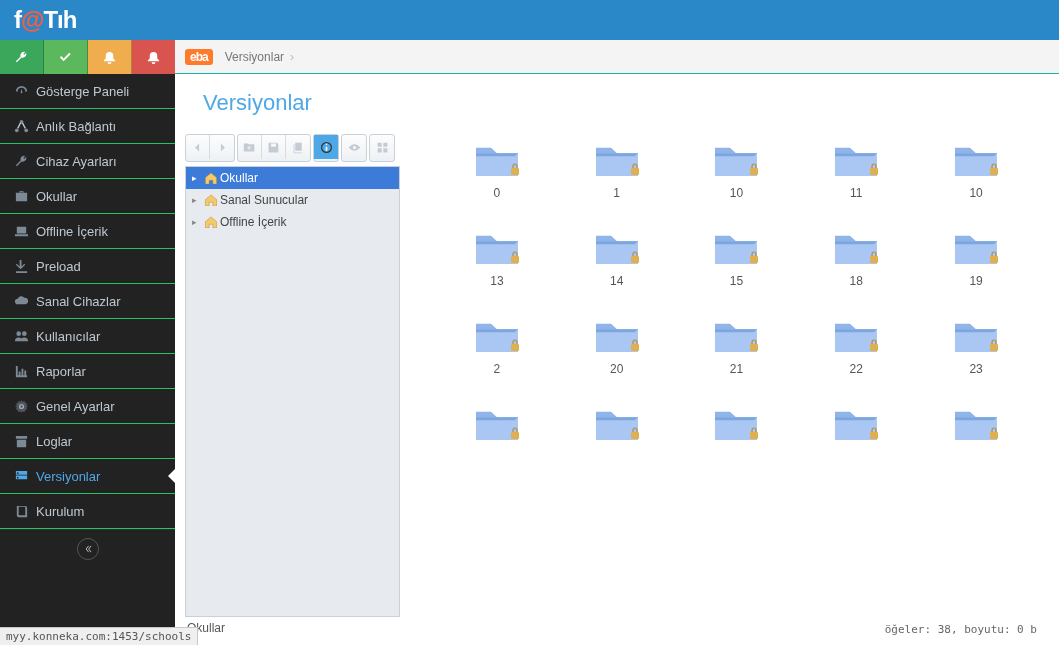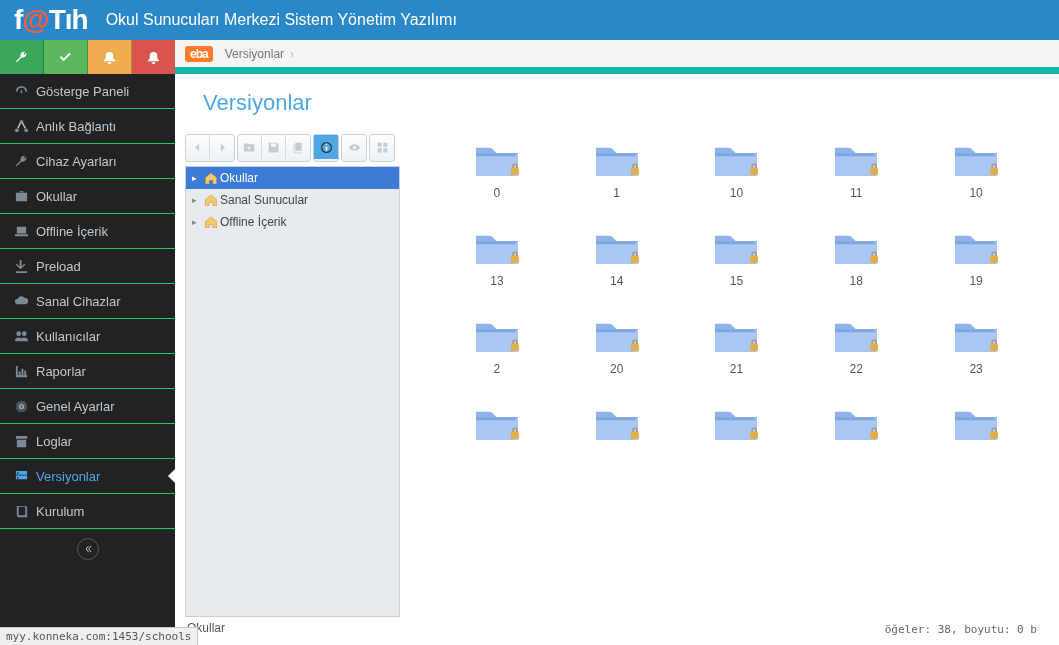--- a/index.html
+++ b/index.html
@@ -1,21 +1,21 @@
 <!DOCTYPE html>
 <html><head>
 <meta charset="utf-8">
 <style>
 * { margin: 0; padding: 0; box-sizing: border-box; }
 body { font-family: "Segoe UI", Arial, sans-serif; font-size: 13px; color: #333; background: #fff; overflow: hidden; }
 .app { width: 1059px; height: 645px; display: flex; flex-direction: column; }
 
 
 .header { height: 40px; background: #2b88c8; display: flex; align-items: center; padding: 0 14px; color: #fff; }
-.logo { font-weight: bold; font-size: 28px; margin-right: 18px; letter-spacing: -1px; }
+.logo { font-weight: bold; font-size: 24px; letter-spacing: -1px; }
 .logo .at { color: #ff5a3c; }
 .app-title { font-size: 16px; font-weight: 300; }
 
 
 .body-row { flex: 1; display: flex; min-height: 0; }
 
 
 .sidebar { width: 175px; background: #222; color: #bec8d0; display: flex; flex-direction: column; }
 .side-toolbar { height: 34px; display: flex; }
 .side-tb-btn { flex: 1; display: flex; align-items: center; justify-content: center; color: #fff; font-size: 14px; border-right: 1px solid rgba(0,0,0,.25); }
@@ -38,21 +38,21 @@
 .collapse-btn svg { width: 10px; height: 10px; fill: #aaa; }
 
 .mod-brand { flex: 1; position: relative; overflow: hidden; }
 .mod-arc { position: absolute; left: 50%; top: 18px; width: 200px; height: 200px; margin-left: -100px; border: 2px solid #3a3a3a; border-radius: 50%; }
 .mod-text { position: absolute; width: 100%; text-align: center; top: 30px; color: #3f3f3f; font-size: 10px; letter-spacing: 2px; }
 .mod-flame { position: absolute; left: 50%; top: 58px; margin-left: -14px; }
 .mod-flame svg { width: 28px; height: 36px; fill: #8a2c1f; }
 
 
 .main { flex: 1; display: flex; flex-direction: column; background: #fff; min-width: 0; }
-.crumb-bar { height: 34px; background: #f4f4f4; border-bottom: 7px solid #14b8a6; display: flex; align-items: center; padding: 0 10px; color: #777; font-size: 12px; }
+.crumb-bar { height: 34px; background: #f4f4f4; border-bottom: 1px solid #14b8a6; display: flex; align-items: center; padding: 0 10px; color: #777; font-size: 12px; }
 .eba-badge { background: #ff7a2b; color: #fff; border-radius: 3px; padding: 1px 5px; font-weight: bold; font-size: 12px; margin-right: 12px; letter-spacing: -1px; }
 .crumb-sep { margin: 0 6px; color: #bbb; }
 
 .page-title-wrap { padding: 16px 28px 8px; }
 .page-title { color: #4fa8e6; font-size: 22px; font-weight: 300; }
 
 .content-row { flex: 1; display: flex; padding: 10px 18px 6px 10px; gap: 12px; min-height: 0; }
 
 
 .panel-col { width: 215px; display: flex; flex-direction: column; }
@@ -197,21 +197,20 @@
         <path d="M14 0c2 6-6 8-2 16-6-2-8-10-2-16zm2 18c4 6 0 14-2 18-6-2-10-14 2-18z"></path>
       </g>
   </defs>
 </svg>
 
 <div class="app">
   <div class="header">
     <div class="logo">
       <span>f</span><span class="at">@</span><span>Tıh</span>
     </div>
-    <div class="app-title">Okul Sunucuları Merkezi Sistem Yönetim Yazılımı</div>
   </div>
 
   <div class="body-row">
     <div class="sidebar">
       <div class="side-toolbar">
         <div class="side-tb-btn tb-green">
             <svg viewBox="0 0 16 16">
               <use href="#i-wrench"></use>
             </svg>
           </div>

